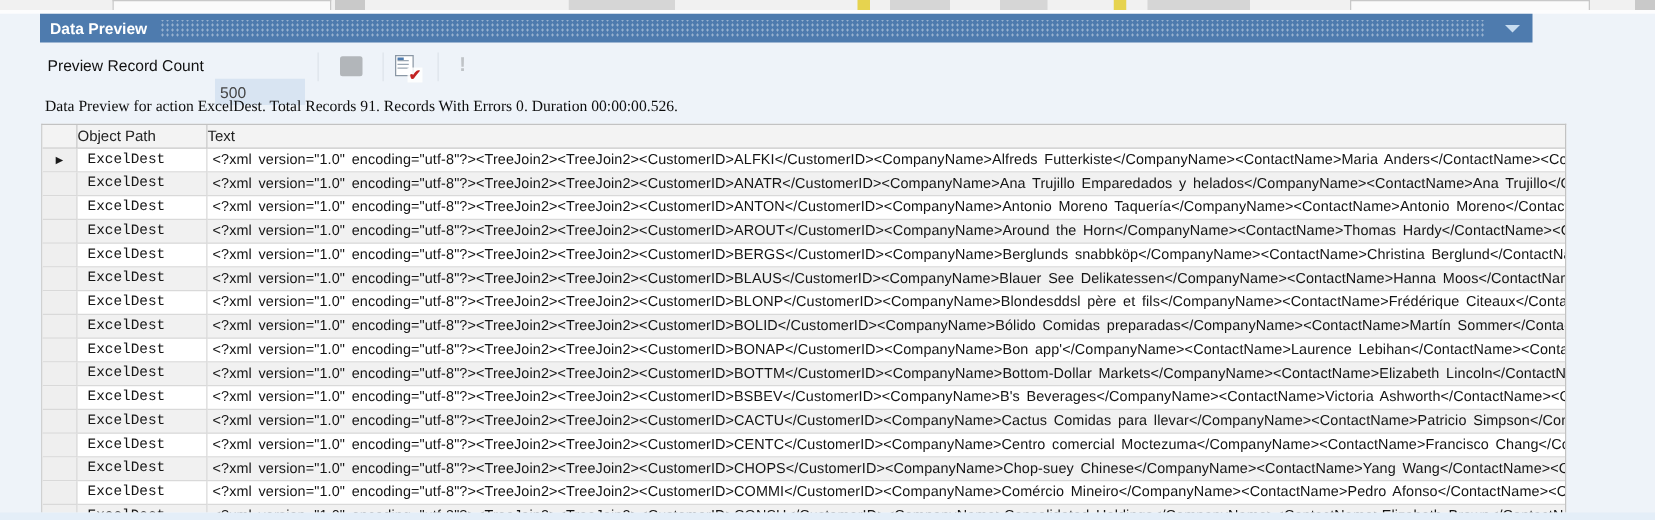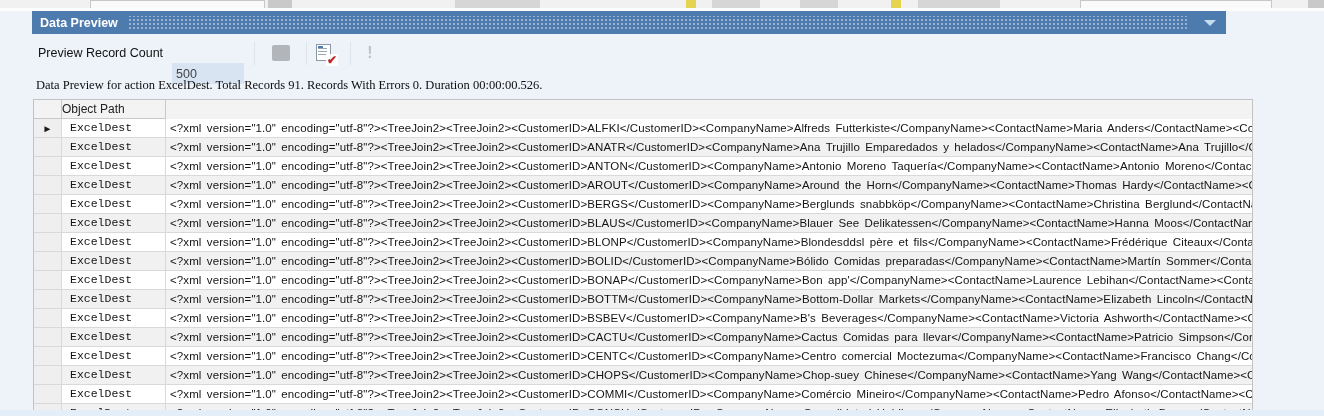--- a/index.html
+++ b/index.html
@@ -101,20 +101,21 @@
   <div class="sep sep3"></div>
   <div class="icon-warn">!</div>
 </div>
 
 <div class="status">Data Preview for action ExcelDest. Total Records 91. Records With Errors 0. Duration 00:00:00.526.</div>
 
 <div class="grid">
   <div class="ghead">
     <div class="hcell hsel"></div>
     <div class="hcell hobj">Object Path</div>
+    <div class="hcell htext">Text</div>
   </div>
   <div class="gbody">
       <div class="trow">
         <div class="cell csel"><span class="arrow">►</span></div>
         <div class="cell cobj">ExcelDest</div>
         <div class="cell ctext">&lt;?xml version="1.0" encoding="utf-8"?&gt;&lt;TreeJoin2&gt;&lt;TreeJoin2&gt;&lt;CustomerID&gt;ALFKI&lt;/CustomerID&gt;&lt;CompanyName&gt;Alfreds Futterkiste&lt;/CompanyName&gt;&lt;ContactName&gt;Maria Anders&lt;/ContactName&gt;&lt;ContactTi</div>
       </div>
       <div class="trow alt">
         <div class="cell csel"></div>
         <div class="cell cobj">ExcelDest</div>

